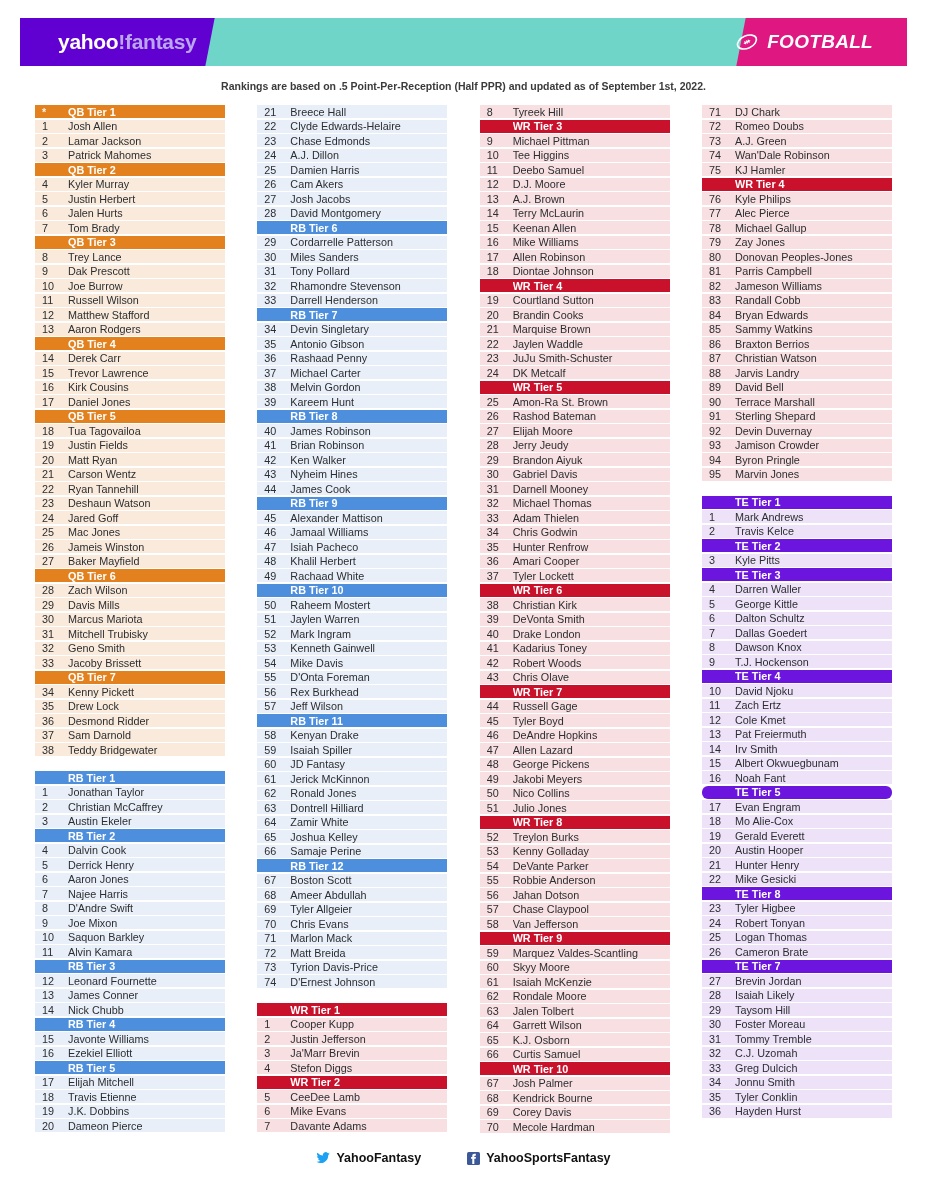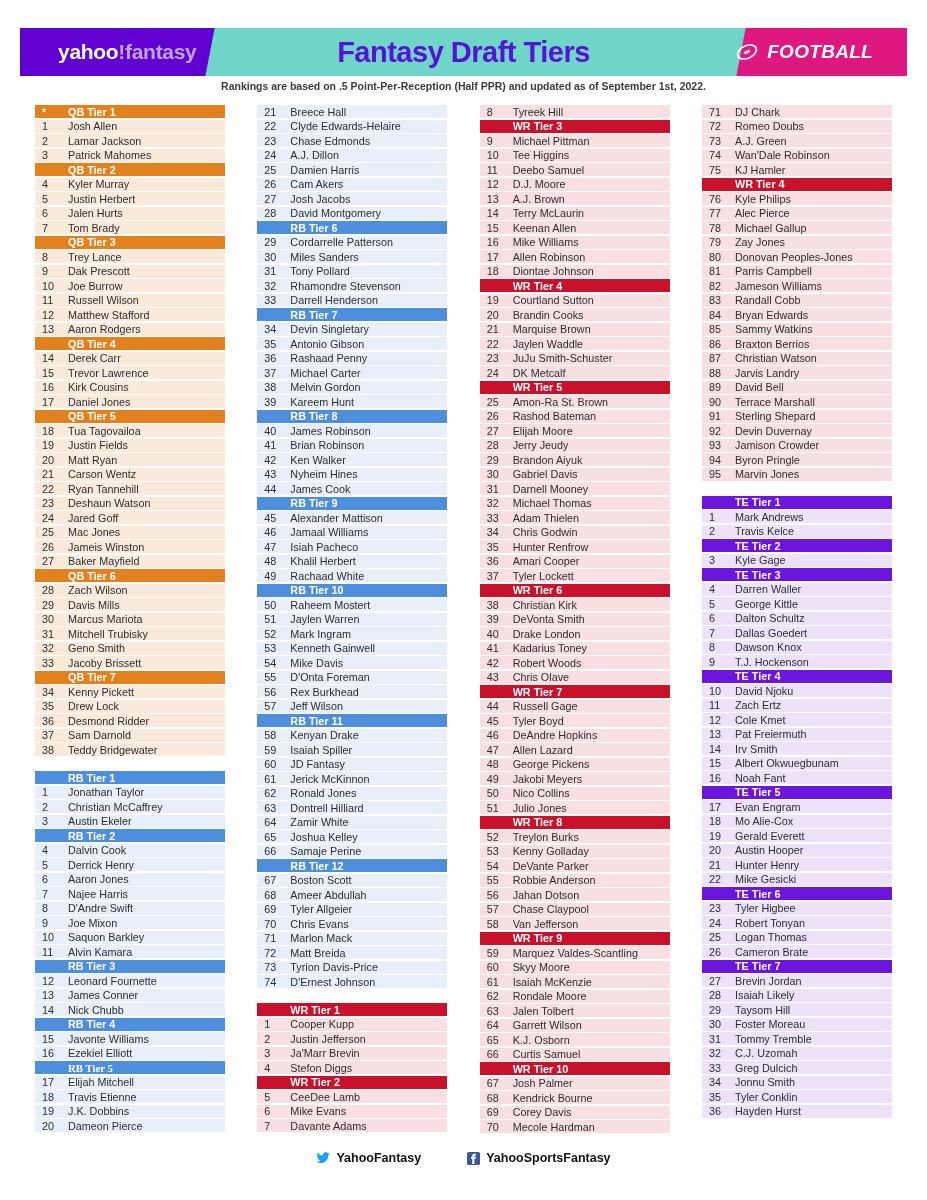--- a/index.html
+++ b/index.html
@@ -1,21 +1,21 @@
 <!DOCTYPE html>
 <html><head>
 <meta charset="utf-8">
 <style>
   html,body{margin:0;padding:0;}
   body{
     width:927px;height:1200px;position:relative;background:#ffffff;
     font-family:"Liberation Sans",sans-serif;overflow:hidden;
   }
   
-  .banner{position:absolute;top:28px;left:20px;width:887px;height:48px;background:#6FD5C8;overflow:hidden;}
+  .banner{position:absolute;top:18px;left:20px;width:887px;height:48px;background:#6FD5C8;overflow:hidden;}
   .banner-left-bg{position:absolute;top:-6px;bottom:-6px;left:-16px;width:206px;background:#6001D2;transform:skewX(-11deg);}
   .banner-right-bg{position:absolute;top:-6px;bottom:-6px;right:-16px;width:182px;background:#DF1780;transform:skewX(-11deg);}
   .banner-logo{position:absolute;left:38px;top:50%;transform:translateY(-50%);
     font-size:21px;font-weight:800;letter-spacing:-.3px;color:#ffffff;white-space:nowrap;}
   .banner-logo .lav{color:#BCA6EF;}
   .banner-title{position:absolute;left:0;right:0;top:50%;transform:translateY(-50%);
     text-align:center;font-size:29px;font-weight:800;letter-spacing:-.5px;color:#5613D3;}
   .banner-right{position:absolute;right:34px;top:50%;transform:translateY(-50%);
     display:flex;align-items:center;gap:8px;}
   .banner-right .sport{font-size:19px;font-weight:800;font-style:italic;color:#ffffff;letter-spacing:.3px;}
@@ -36,21 +36,20 @@
   .social{display:flex;align-items:center;gap:6px;font-size:12.5px;font-weight:700;color:#111;}
   .icon{display:inline-flex;flex:none;}
 </style>
 </head>
 <body>
 
 <div class="banner">
   <div class="banner-left-bg"></div>
   <div class="banner-right-bg"></div>
   <div class="banner-logo"><span>yahoo</span><span class="lav">!</span><span class="lav">fantasy</span></div>
-  <div class="banner-title">Fantasy Draft Tiers</div>
   <div class="banner-right">
     <span class="icon">
       <svg width="24" height="22" viewBox="0 0 24 22">
         <g transform="rotate(-24 12 11)">
           <ellipse cx="12" cy="11" rx="10" ry="6.2" fill="none" stroke="#ffffff" stroke-width="1.7"></ellipse>
           <path d="M8.5 11h7 M10.2 9.3v3.4 M12 9.3v3.4 M13.8 9.3v3.4" stroke="#ffffff" stroke-width="1.1" fill="none"></path>
         </g>
       </svg>
     </span>
     <span class="sport">FOOTBALL</span>
@@ -317,21 +316,21 @@
           <span class="name">RB Tier 4</span>
         </div>
         <div class="row player" style="background: rgb(233, 239, 248);">
           <span class="num">15</span>
           <span class="name">Javonte Williams</span>
         </div>
         <div class="row player" style="background: rgb(233, 239, 248);">
           <span class="num">16</span>
           <span class="name">Ezekiel Elliott</span>
         </div>
-        <div class="row tier" style="background: rgb(78, 143, 221); font-family: Liberation Serif, serif;">
+        <div class="row tier" style="background: rgb(78, 143, 221);">
           <span class="num"></span>
           <span class="name">RB Tier 5</span>
         </div>
         <div class="row player" style="background: rgb(233, 239, 248);">
           <span class="num">17</span>
           <span class="name">Elijah Mitchell</span>
         </div>
         <div class="row player" style="background: rgb(233, 239, 248);">
           <span class="num">18</span>
           <span class="name">Travis Etienne</span>
@@ -1039,21 +1038,21 @@
         <div class="row player" style="background: rgb(238, 226, 249);">
           <span class="num">2</span>
           <span class="name">Travis Kelce</span>
         </div>
         <div class="row tier" style="background: rgb(107, 21, 223);">
           <span class="num"></span>
           <span class="name">TE Tier 2</span>
         </div>
         <div class="row player" style="background: rgb(238, 226, 249);">
           <span class="num">3</span>
-          <span class="name">Kyle Gage</span>
+          <span class="name">Kyle Pitts</span>
         </div>
         <div class="row tier" style="background: rgb(107, 21, 223);">
           <span class="num"></span>
           <span class="name">TE Tier 3</span>
         </div>
         <div class="row player" style="background: rgb(238, 226, 249);">
           <span class="num">4</span>
           <span class="name">Darren Waller</span>
         </div>
         <div class="row player" style="background: rgb(238, 226, 249);">
@@ -1101,21 +1100,21 @@
           <span class="name">Irv Smith</span>
         </div>
         <div class="row player" style="background: rgb(238, 226, 249);">
           <span class="num">15</span>
           <span class="name">Albert Okwuegbunam</span>
         </div>
         <div class="row player" style="background: rgb(238, 226, 249);">
           <span class="num">16</span>
           <span class="name">Noah Fant</span>
         </div>
-        <div class="row tier" style="background: rgb(107, 21, 223);">
+        <div class="row tier" style="background: rgb(107, 21, 223); border-radius: 6px;">
           <span class="num"></span>
           <span class="name">TE Tier 5</span>
         </div>
         <div class="row player" style="background: rgb(238, 226, 249);">
           <span class="num">17</span>
           <span class="name">Evan Engram</span>
         </div>
         <div class="row player" style="background: rgb(238, 226, 249);">
           <span class="num">18</span>
           <span class="name">Mo Alie-Cox</span>
@@ -1131,21 +1130,21 @@
         <div class="row player" style="background: rgb(238, 226, 249);">
           <span class="num">21</span>
           <span class="name">Hunter Henry</span>
         </div>
         <div class="row player" style="background: rgb(238, 226, 249);">
           <span class="num">22</span>
           <span class="name">Mike Gesicki</span>
         </div>
         <div class="row tier" style="background: rgb(107, 21, 223);">
           <span class="num"></span>
-          <span class="name">TE Tier 6</span>
+          <span class="name">TE Tier 8</span>
         </div>
         <div class="row player" style="background: rgb(238, 226, 249);">
           <span class="num">23</span>
           <span class="name">Tyler Higbee</span>
         </div>
         <div class="row player" style="background: rgb(238, 226, 249);">
           <span class="num">24</span>
           <span class="name">Robert Tonyan</span>
         </div>
         <div class="row player" style="background: rgb(238, 226, 249);">

